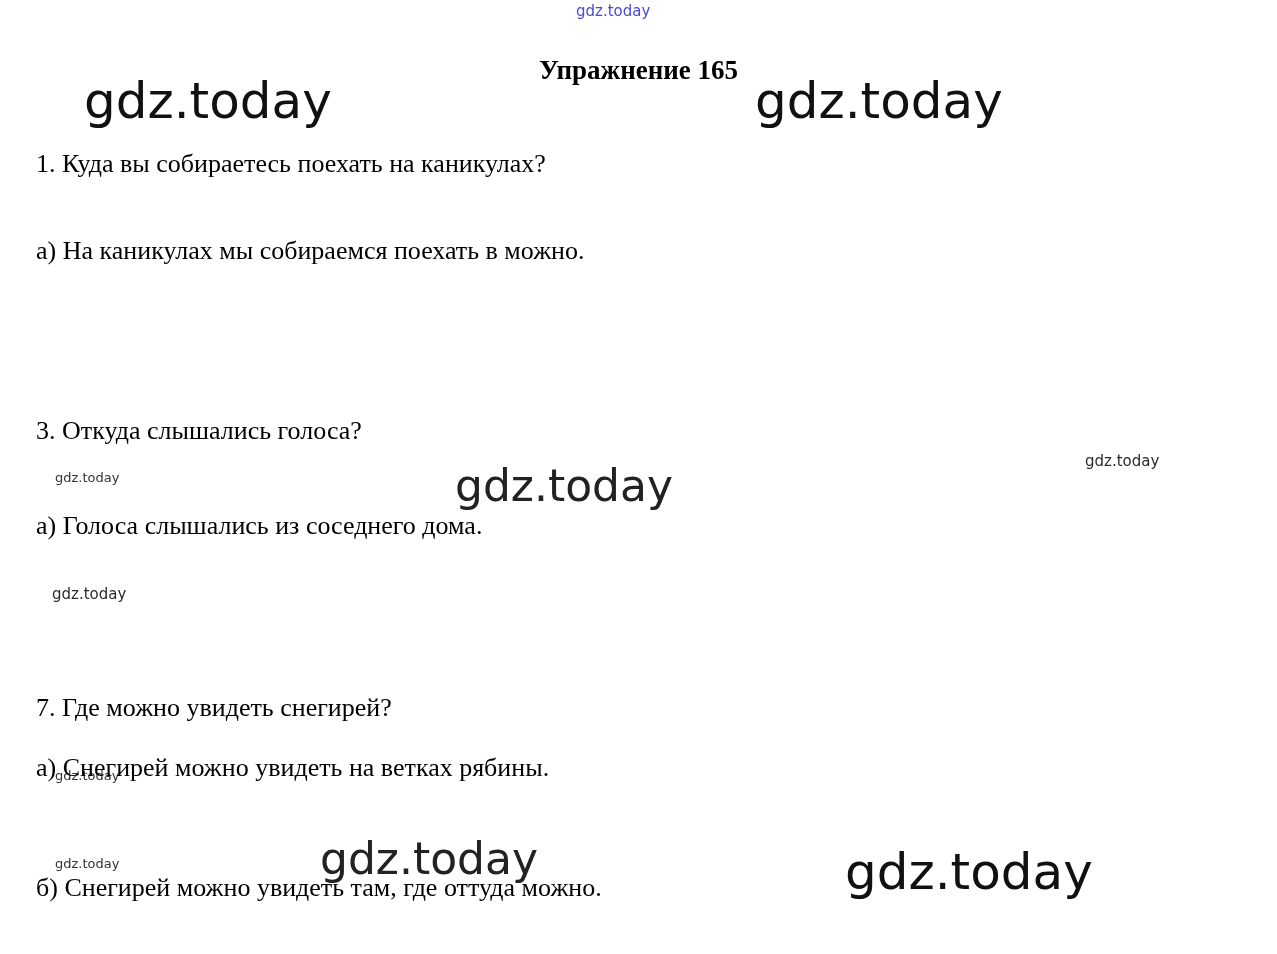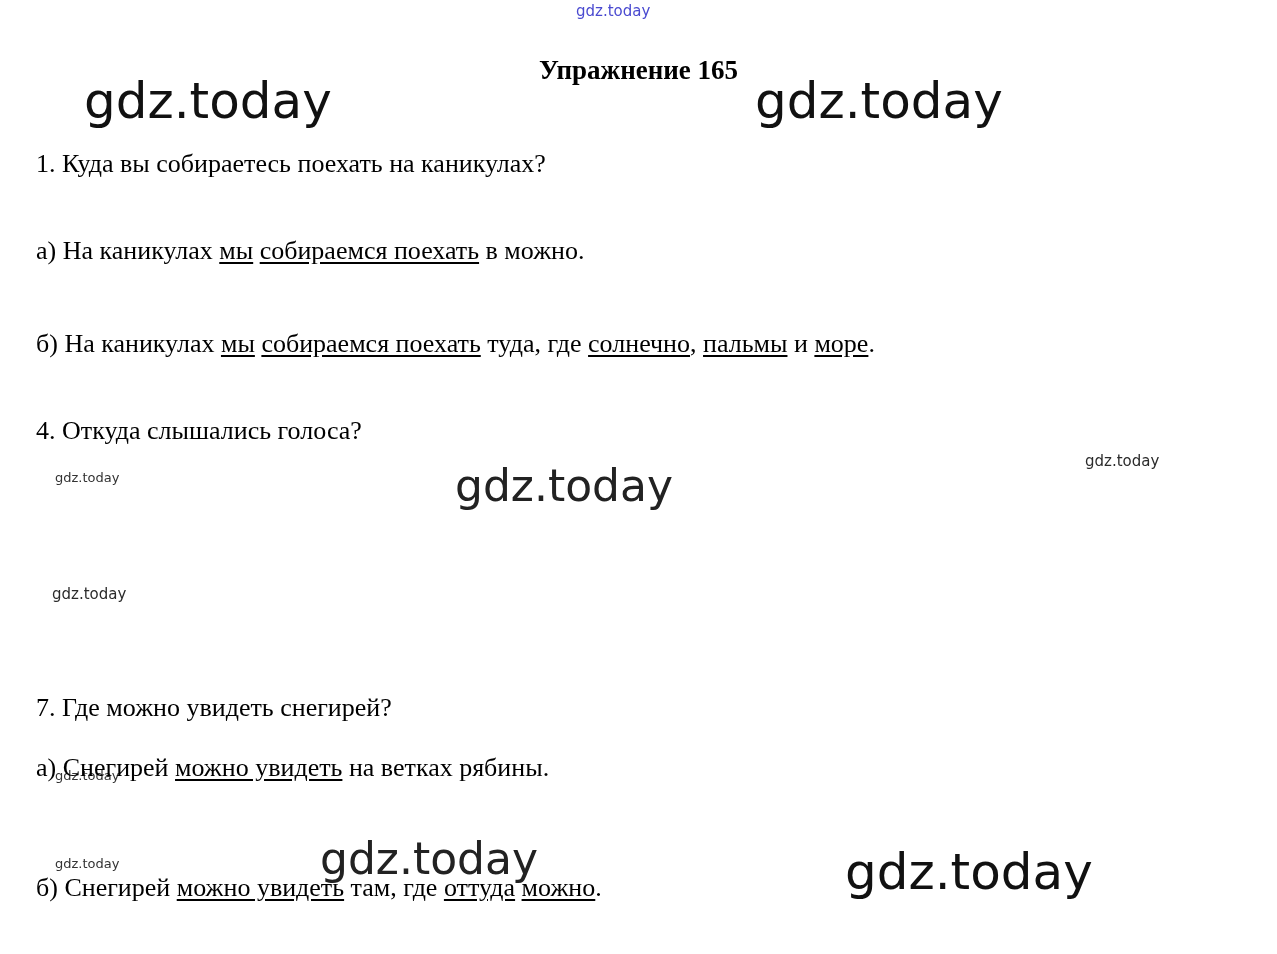--- a/index.html
+++ b/index.html
@@ -71,21 +71,20 @@
   .line {
     position: absolute;
     left: 36px;
     font-size: 26px;
     line-height: 32px;
     font-family: "Liberation Serif", serif;
     white-space: nowrap;
     text-align: right;
   }
   .u {
-    text-decoration: underline;
     text-underline-offset: 3px;
   }
 </style>
 </head>
 <body>
 
 <div id="page">
 
   <div class="wm wm-top" style="left:576px; top:2px;">gdz.today</div>
   <div class="wm wm-big" style="left:84px; top:72px;">gdz.today</div>
@@ -99,26 +98,26 @@
   <div class="wm wm-big" style="left:845px; top:843px;">gdz.today</div>
   <div class="wm wm-xsmall" style="left:55px; top:856px;">gdz.today</div>
 
   <div class="title">Упражнение 165</div>
 
   <div class="line" style="top:148px;">1. Куда вы собираетесь поехать на каникулах?</div>
   <div class="line" style="top:235px;">
     <span>а)</span>
     <span> <span>На каникулах </span><span class="u">мы</span><span> </span><span class="u">собираемся поехать</span><span> в можно.</span></span>
   </div>
-  <div class="line" style="top:328px;">
-    <span>б)</span>
-    <span> <span>На каникулах </span><span class="u">мы</span><span> </span><span class="u">собираемся поехать</span><span> туда, где </span><span class="u">солнечно</span><span>, </span><span class="u">пальмы</span><span> и </span><span class="u">море</span><span>.</span></span>
+
+  <div class="line" style="top:415px;">3. Откуда слышались голоса?</div>
+  <div class="line" style="top:510px;">
+    <span>а)</span>
+    <span> <span class="u">Голоса</span><span> </span><span class="u">слышались</span><span> из соседнего дома.</span></span>
   </div>
-
-  <div class="line" style="top:415px;">4. Откуда слышались голоса?</div>
 
   <div class="line" style="top:692px;">7. Где можно увидеть снегирей?</div>
   <div class="line" style="top:752px;">
     <span>а)</span>
     <span> <span>Снегирей </span><span class="u">можно увидеть</span><span> на ветках рябины.</span></span>
   </div>
   <div class="line" style="top:872px;">
     <span>б)</span>
     <span> <span>Снегирей </span><span class="u">можно увидеть</span><span> там, где </span><span class="u">оттуда</span><span> </span><span class="u">можно</span><span>.</span></span>
   </div>

